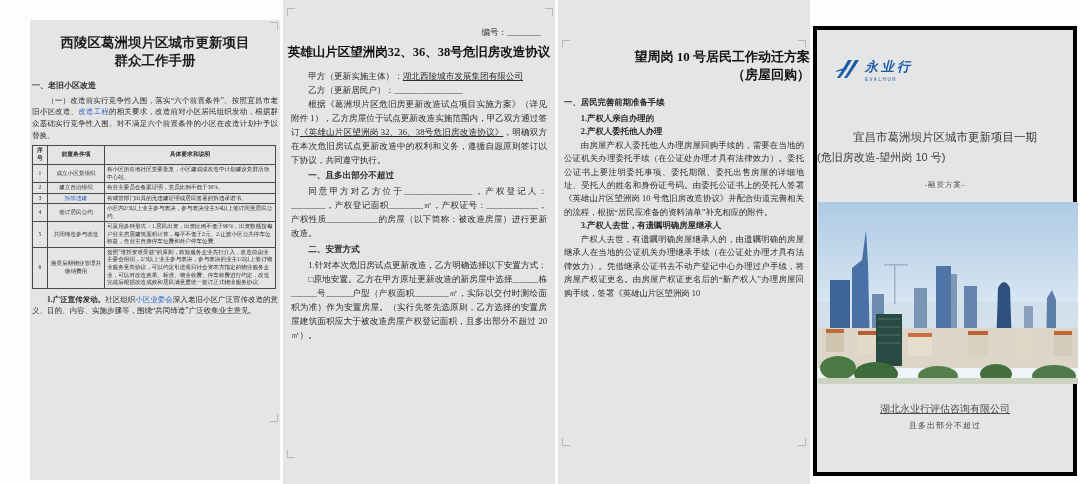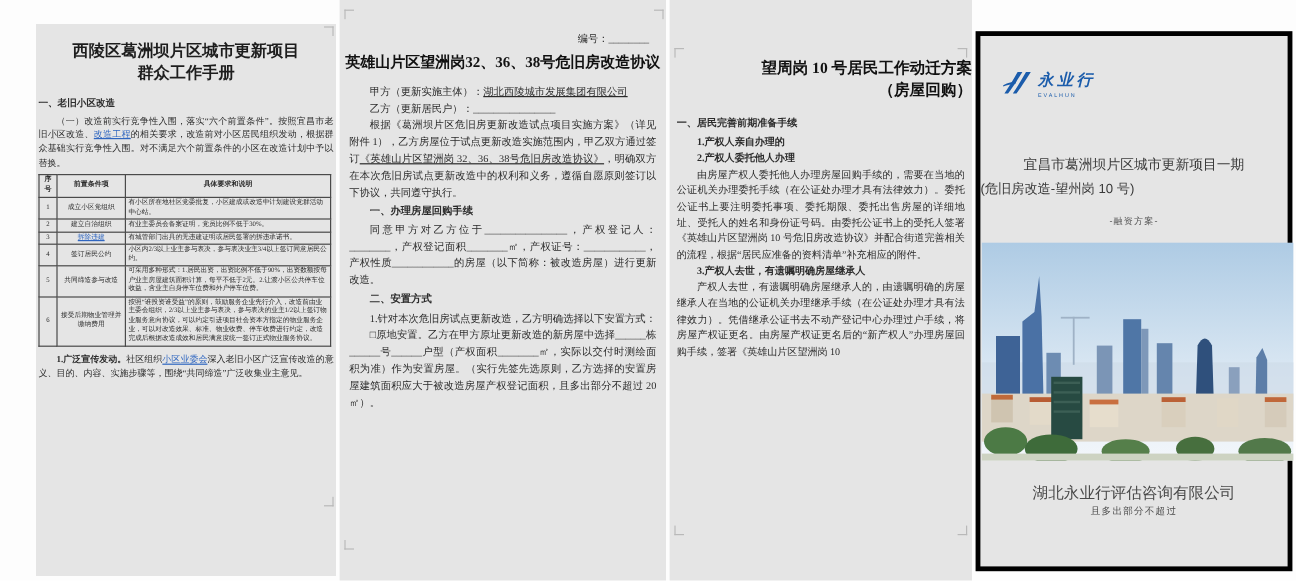--- a/index.html
+++ b/index.html
@@ -5,21 +5,21 @@
   html,body{margin:0;padding:0;background:#ffffff;}
   #canvas{position:relative;width:1080px;height:484px;background:#fdfdfd;overflow:hidden;
           font-family:"Liberation Serif","DejaVu Serif",serif;color:#2b2b2b;}
   .page{position:absolute;background:#e5e5e5;}
   .jp{text-align:justify;}
   
   #page1{left:30px;top:20px;width:250px;height:460px;font-size:7.5px;line-height:1.55;}
   #page1 .doc-title{font-size:13.5px;font-weight:bold;text-align:center;line-height:1.35;color:#1d1d1d;margin-top:14px;}
   #page1 .sec{font-weight:bold;font-size:8px;margin:10px 2px 2px 2px;}
   #page1 .para{margin:0 2px;text-indent:2em;}
-  .doc-link{color:#2f66c0;text-decoration:underline;}
+  .doc-link{color:#2f66c0;}
   table.cond{border-collapse:collapse;width:244px;margin:4px 2px 0 2px;font-size:5.6px;line-height:1.35;}
   table.cond th, table.cond td{border:1px solid #4a4a4a;padding:1px 2px;vertical-align:middle;}
   table.cond th{font-weight:bold;text-align:center;font-size:5.8px;}
   td.c-num{text-align:center;width:10px;}
   td.c-item{text-align:center;width:52px;}
   td.c-desc{text-align:left;}
   
   #page2{left:283px;top:0px;width:272px;height:484px;font-size:8.6px;line-height:1.62;}
   #page2 .numline{text-align:right;font-size:8.5px;margin:26px 14px 4px 0;}
   #page2 .doc-title{font-size:12.5px;font-weight:bold;text-align:center;color:#111;margin:2px 4px 10px 4px;line-height:1.3;}
@@ -35,21 +35,21 @@
   
   #page4{left:813px;top:26px;width:264px;height:450px;border:4px solid #000000;box-sizing:border-box;
          font-family:"Liberation Sans","DejaVu Sans",sans-serif;}
   .logo-wrap{position:absolute;left:18px;top:28px;display:flex;align-items:flex-start;}
   .logo-cn{color:#1b5cab;font-weight:bold;font-size:13px;letter-spacing:3px;font-family:"Liberation Serif",serif;font-style:italic;}
   .logo-en{color:#1b5cab;font-size:4.5px;letter-spacing:1.6px;margin-top:1px;}
   .cover-title1{position:absolute;left:0;top:100px;width:100%;text-align:center;font-size:11.5px;color:#3a3a3a;}
   .cover-title2{position:absolute;left:0;top:120px;width:100%;text-align:left;font-size:11px;color:#3a3a3a;}
   .cover-sub{position:absolute;left:0;top:150px;width:100%;text-align:center;font-size:7.5px;color:#555;letter-spacing:1px;}
   .skyline{position:absolute;left:1px;top:172px;width:260px;height:182px;}
-  .cover-company{position:absolute;left:0;top:372px;width:100%;text-align:center;font-size:13px;color:#4a4a4a;}
+  .cover-company{position:absolute;left:0;top:372px;width:100%;text-align:center;font-size:10px;color:#4a4a4a;text-decoration:underline;}
   .cover-date{position:absolute;left:0;top:390px;width:100%;text-align:center;font-size:8px;color:#4a4a4a;letter-spacing:1px;}
   
   .crop{position:absolute;width:7px;height:7px;pointer-events:none;}
   .crop.tl{border-left:1px solid #b9b9b9;border-top:1px solid #b9b9b9;}
   .crop.tr{border-right:1px solid #b9b9b9;border-top:1px solid #b9b9b9;}
   .crop.bl{border-left:1px solid #b9b9b9;border-bottom:1px solid #b9b9b9;}
   .crop.br{border-right:1px solid #b9b9b9;border-bottom:1px solid #b9b9b9;}
 </style>
 </head>
 <body>
@@ -112,21 +112,21 @@
 
   <div class="page" id="page2">
     <span class="crop tl" style="left:4px;top:8px;"></span>
     <span class="crop tr" style="right:2px;top:8px;"></span>
     <span class="crop bl" style="left:4px;bottom:26px;"></span>
     <div class="numline">编号：________</div>
     <div class="doc-title">英雄山片区望洲岗32、36、38号危旧房改造协议</div>
     <div class="para"><span>甲方（更新实施主体）：</span><span class="u">湖北西陵城市发展集团有限公司</span></div>
     <div class="para"><span>乙方（更新居民户）：</span><span>________________</span></div>
     <div class="para jp"><span>根据《葛洲坝片区危旧房更新改造试点项目实施方案》（详见附件 1），乙方房屋位于试点更新改造实施范围内，甲乙双方通过签订</span><span class="u">《英雄山片区望洲岗 32、36、38号危旧房改造协议》</span><span>，明确双方在本次危旧房试点更新改造中的权利和义务，遵循自愿原则签订以下协议，共同遵守执行。</span></div>
-    <div class="h">一、办理房屋回购手续</div>
+    <div class="h">一、且多出部分不超过</div>
     <div class="para jp">同意甲方对乙方位于________________，产权登记人：________，产权登记面积________㎡，产权证号：____________，产权性质____________的房屋（以下简称：被改造房屋）进行更新改造。</div>
     <div class="h">二、安置方式</div>
     <div class="para jp">1.针对本次危旧房试点更新改造，乙方明确选择以下安置方式：</div>
     <div class="para jp">□原地安置。乙方在甲方原址更新改造的新房屋中选择______栋______号______户型（产权面积________㎡，实际以交付时测绘面积为准）作为安置房屋。（实行先签先选原则，乙方选择的安置房屋建筑面积应大于被改造房屋产权登记面积，且多出部分不超过 20 ㎡）。</div>
   </div>
 
   <div class="page" id="page3">
     <span class="crop tl" style="left:4px;top:40px;"></span>
     <span class="crop tr" style="right:4px;top:40px;"></span>
     <span class="crop bl" style="left:4px;bottom:38px;"></span>

